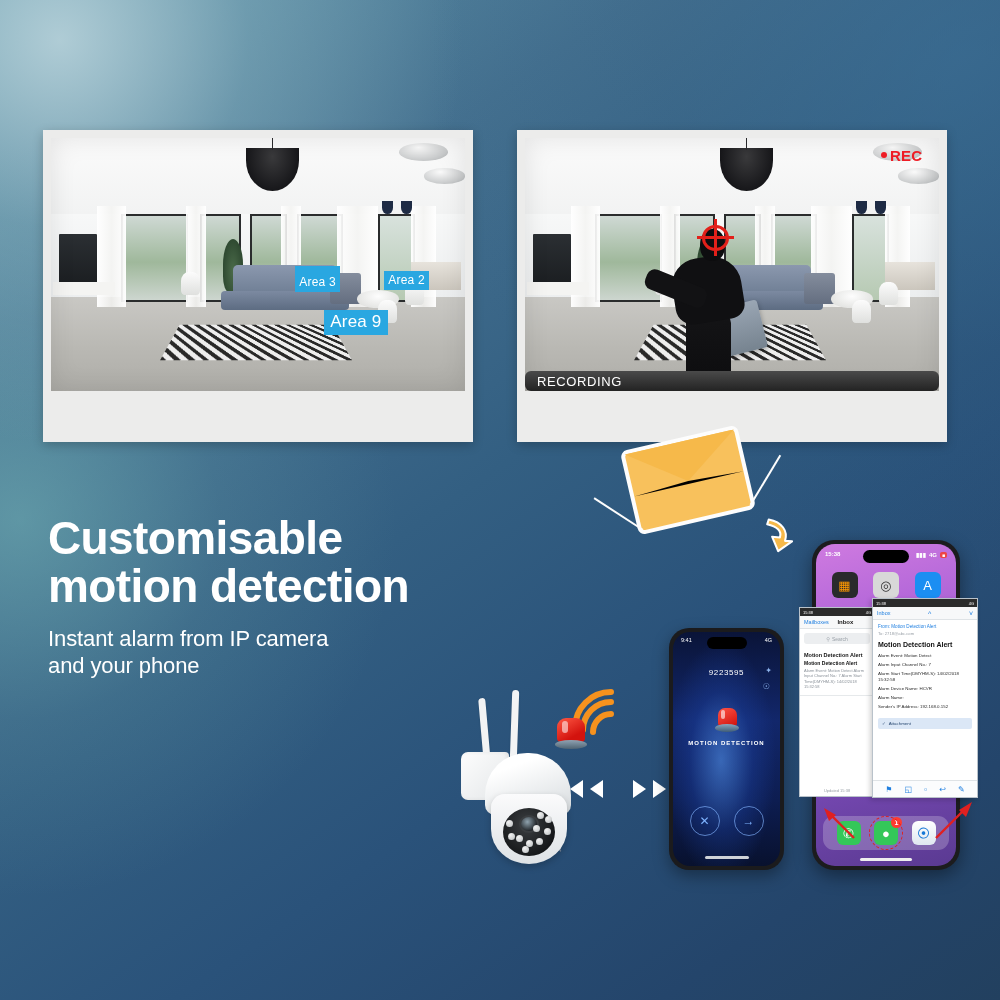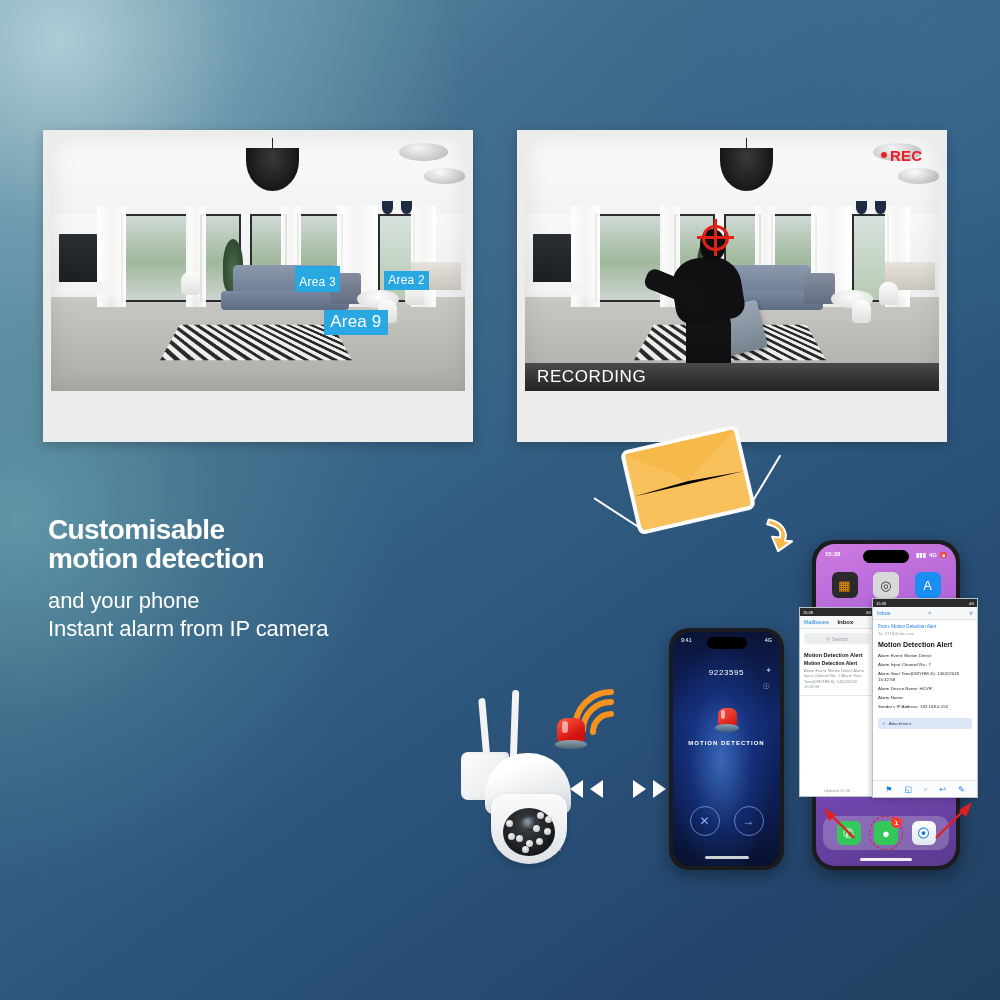--- a/index.html
+++ b/index.html
@@ -150,24 +150,24 @@
   .crosshair {
     position:absolute; left:36%; top:-6%; width:28%; height:0; padding-bottom:28%;
   }
   .crosshair .ring { position:absolute; inset:14%; border:3px solid #e2201a; border-radius:50%; }
   .crosshair .hline, .crosshair .vline { position:absolute; background:#e2201a; }
   .crosshair .hline { left:0; right:0; top:calc(50% - 1.5px); height:3px; }
   .crosshair .vline { top:0; bottom:0; left:calc(50% - 1.5px); width:3px; }
 
   
   .rec-banner {
-    position:absolute; left:0; right:0; bottom:0; height:28px;
+    position:absolute; left:0; right:0; bottom:0; height:20px;
     background:linear-gradient(#4a4a4a,#232323);
-    color:#fff; font-size:17px; letter-spacing:.6px;
-    display:flex; align-items:center; padding-left:12px;
+    color:#fff; font-size:13px; letter-spacing:.6px;
+    display:flex; align-items:center; padding-left:12px;border-radius:6px;
   }
 
   
   .controls { position:absolute; left:8px; right:8px; bottom:6px; height:44px; display:flex; align-items:center; }
   .pp-btn {
     width:32px; height:32px; border-radius:50%; border:1.6px solid #5d5d5d;
     display:flex; align-items:center; justify-content:center; flex:0 0 auto; margin-left:4px;
   }
   .pp-btn .bar { width:3px; height:13px; background:#5d5d5d; margin:0 1.6px; }
   .pp-btn .tri {
@@ -175,21 +175,21 @@
     border-top:7px solid transparent; border-bottom:7px solid transparent; margin-left:3px;
   }
   .track { position:relative; flex:1 1 auto; height:4px; background:#cfcfcf; margin:0 10px 0 14px; }
   .track .fill { position:absolute; left:0; top:0; height:100%; background:#7c7c7c; }
   .track .knob { position:absolute; top:-6px; width:2px; height:16px; background:#6e6e6e; }
   .time { font-size:15px; color:#4a4a4a; letter-spacing:.3px; display:flex; align-items:center; gap:4px; padding-right:6px; }
   .time .sq { width:5px; height:5px; background:#5a5a5a; }
 
   
   .copy { position:absolute; left:48px; top:515px; width:430px; color:#fff; }
-  .headline { font-size:28px; font-weight:bold; line-height:1.04; letter-spacing:-0.6px; }
+  .headline { font-size:46px; font-weight:bold; line-height:1.04; letter-spacing:-0.6px; }
   .subhead  { font-size:22px; line-height:1.26; margin-top:14px; letter-spacing:-0.1px; }
   .bodytext { font-size:20px; line-height:1.42; margin-top:22px; color:#f2f5f7; letter-spacing:-0.1px; }
 
   
   .env-wrap { position:absolute; left:628px; top:437px; width:120px; height:86px; transform:rotate(-13deg); }
   .env {
     position:absolute; inset:0; background:#f8c15c; border:4px solid #fdfdfd; border-radius:7px;
   }
   .env .flapL, .env .flapR, .env .flapT {
     position:absolute; background:transparent; border-style:solid;
@@ -458,22 +458,22 @@
     <div class="rec-banner">RECORDING</div>
   </div>
 </div>
 
 <div class="copy">
   <div class="headline">
     <div>Customisable</div>
     <div>motion detection</div>
   </div>
   <div class="subhead">
+    <div>Instant alarm from IP camera</div>
     <div>and your phone</div>
-    <div>Instant alarm from IP camera</div>
   </div>
 </div>
 
 <div class="env-wrap">
   <div class="env">
     <div class="flapT"></div>
     <div class="seamL"></div>
     <div class="seamR"></div>
   </div>
 </div>

